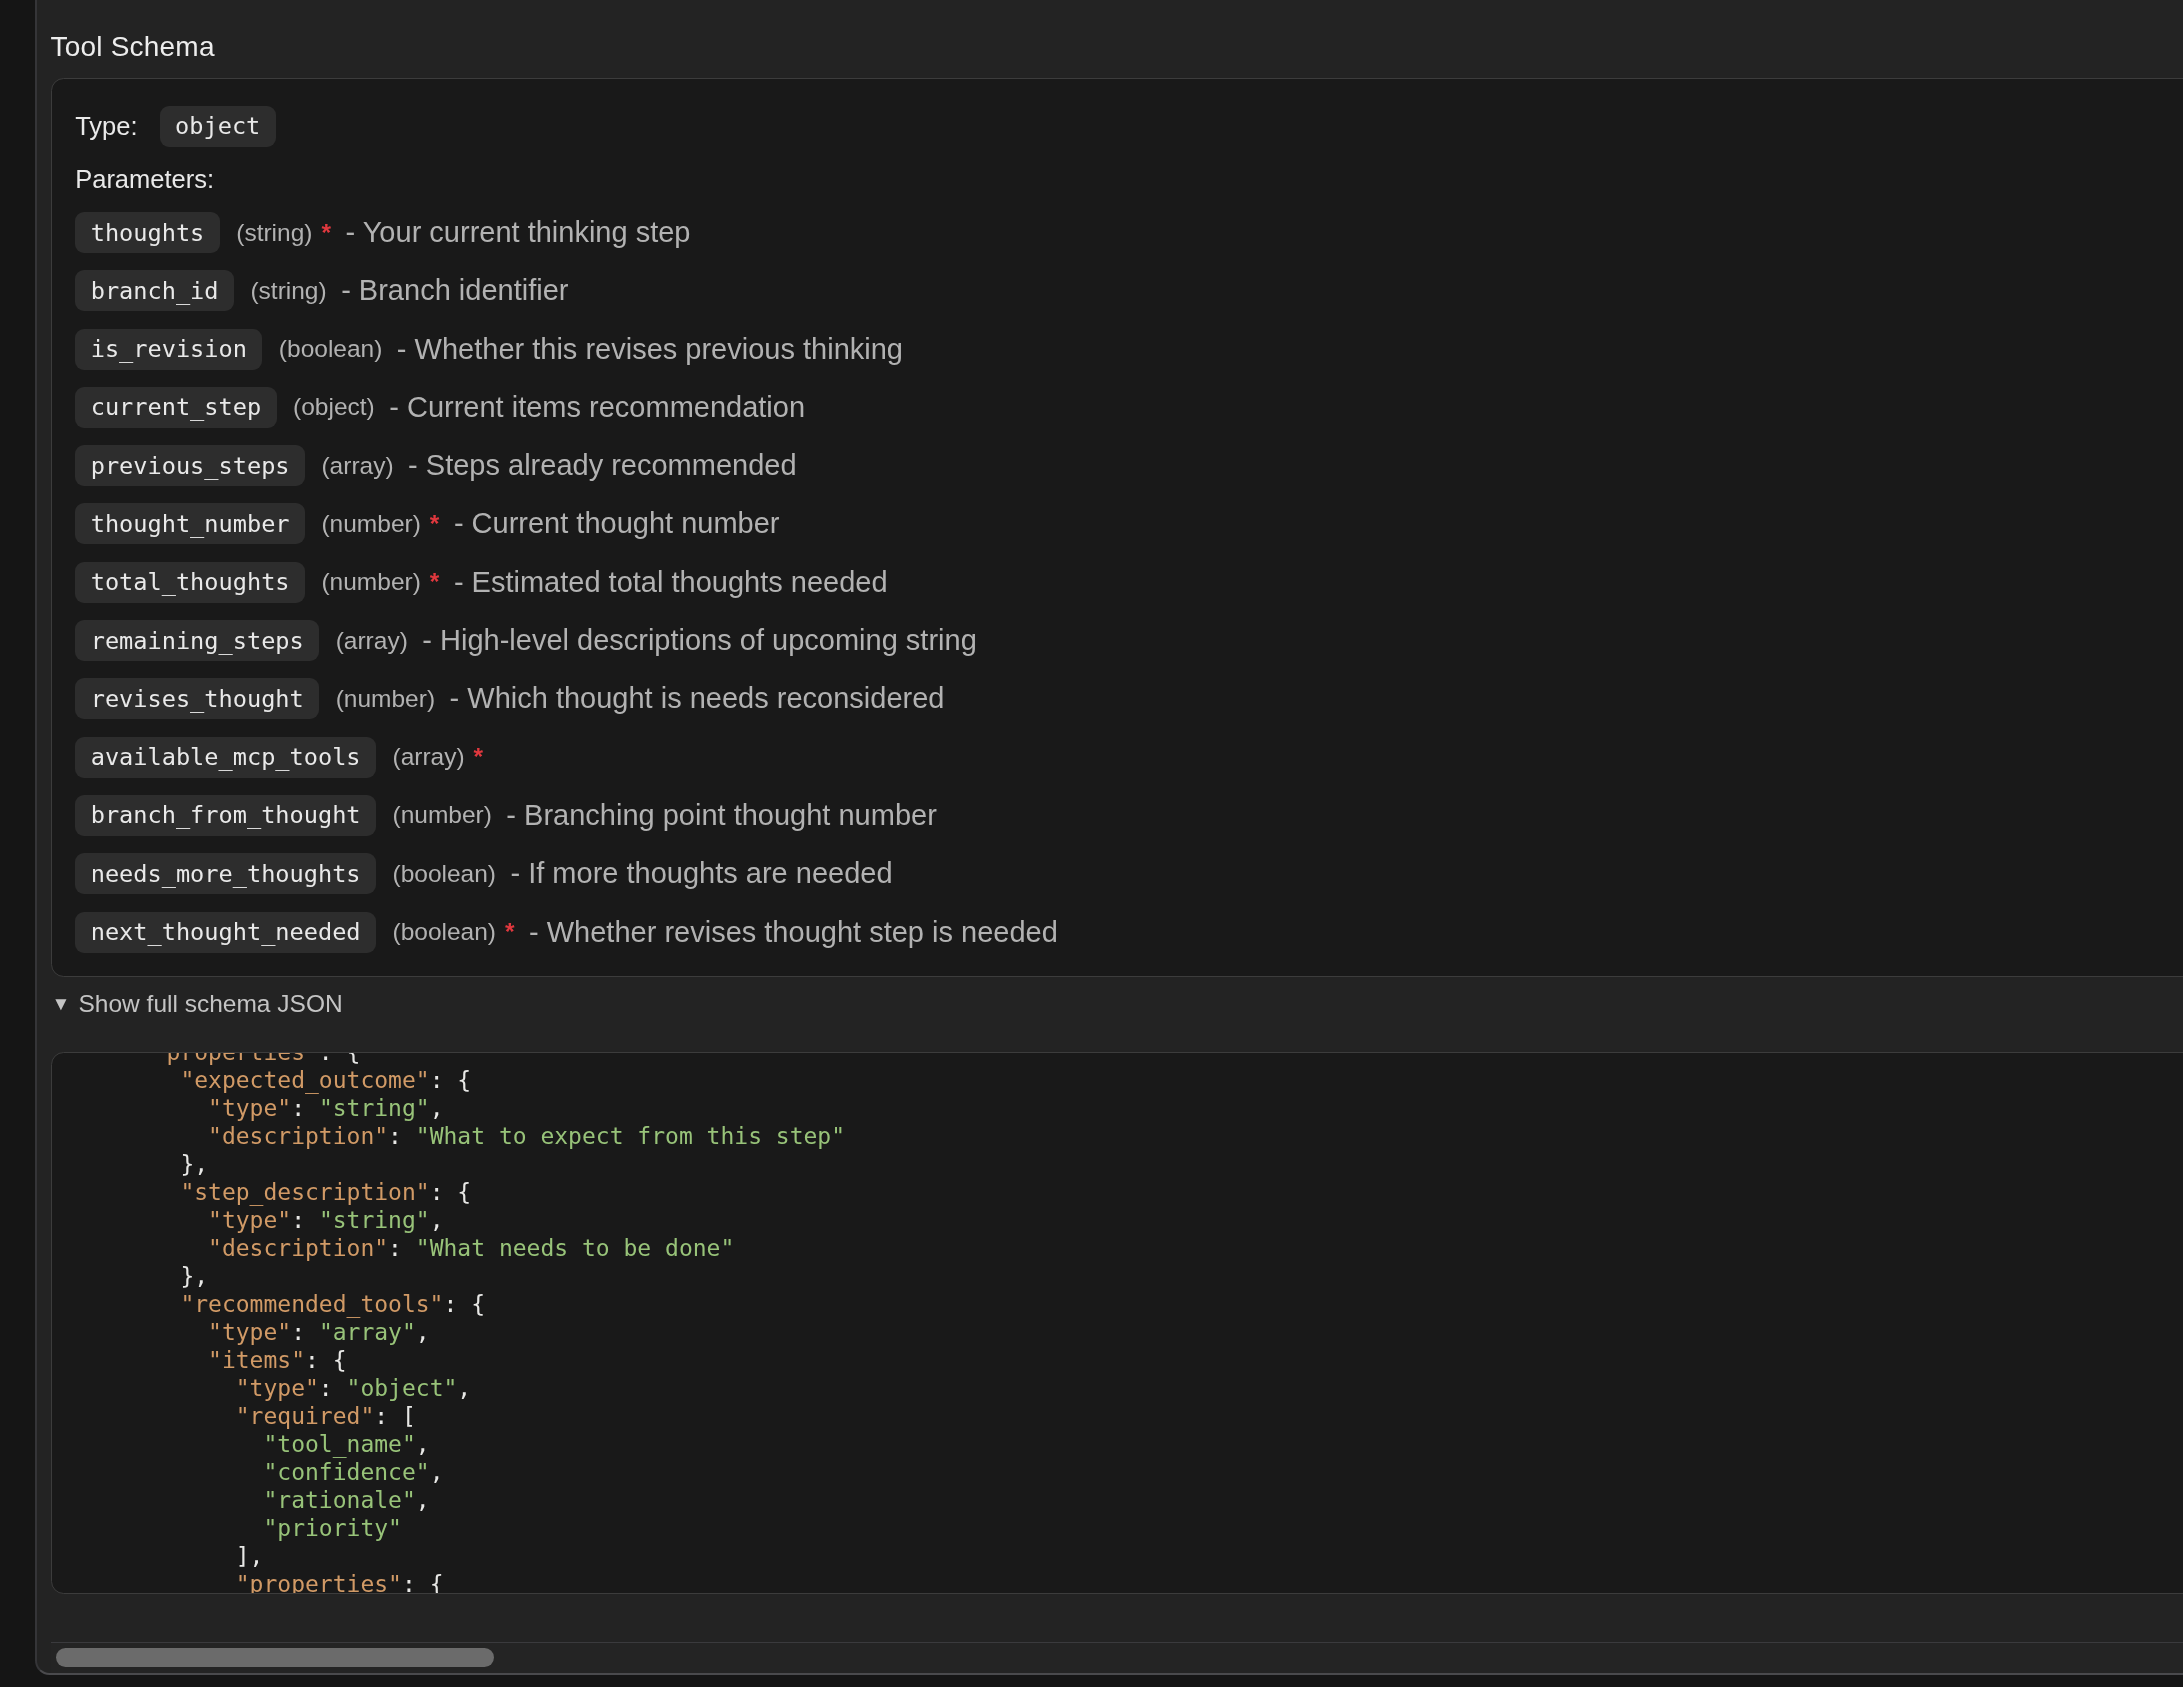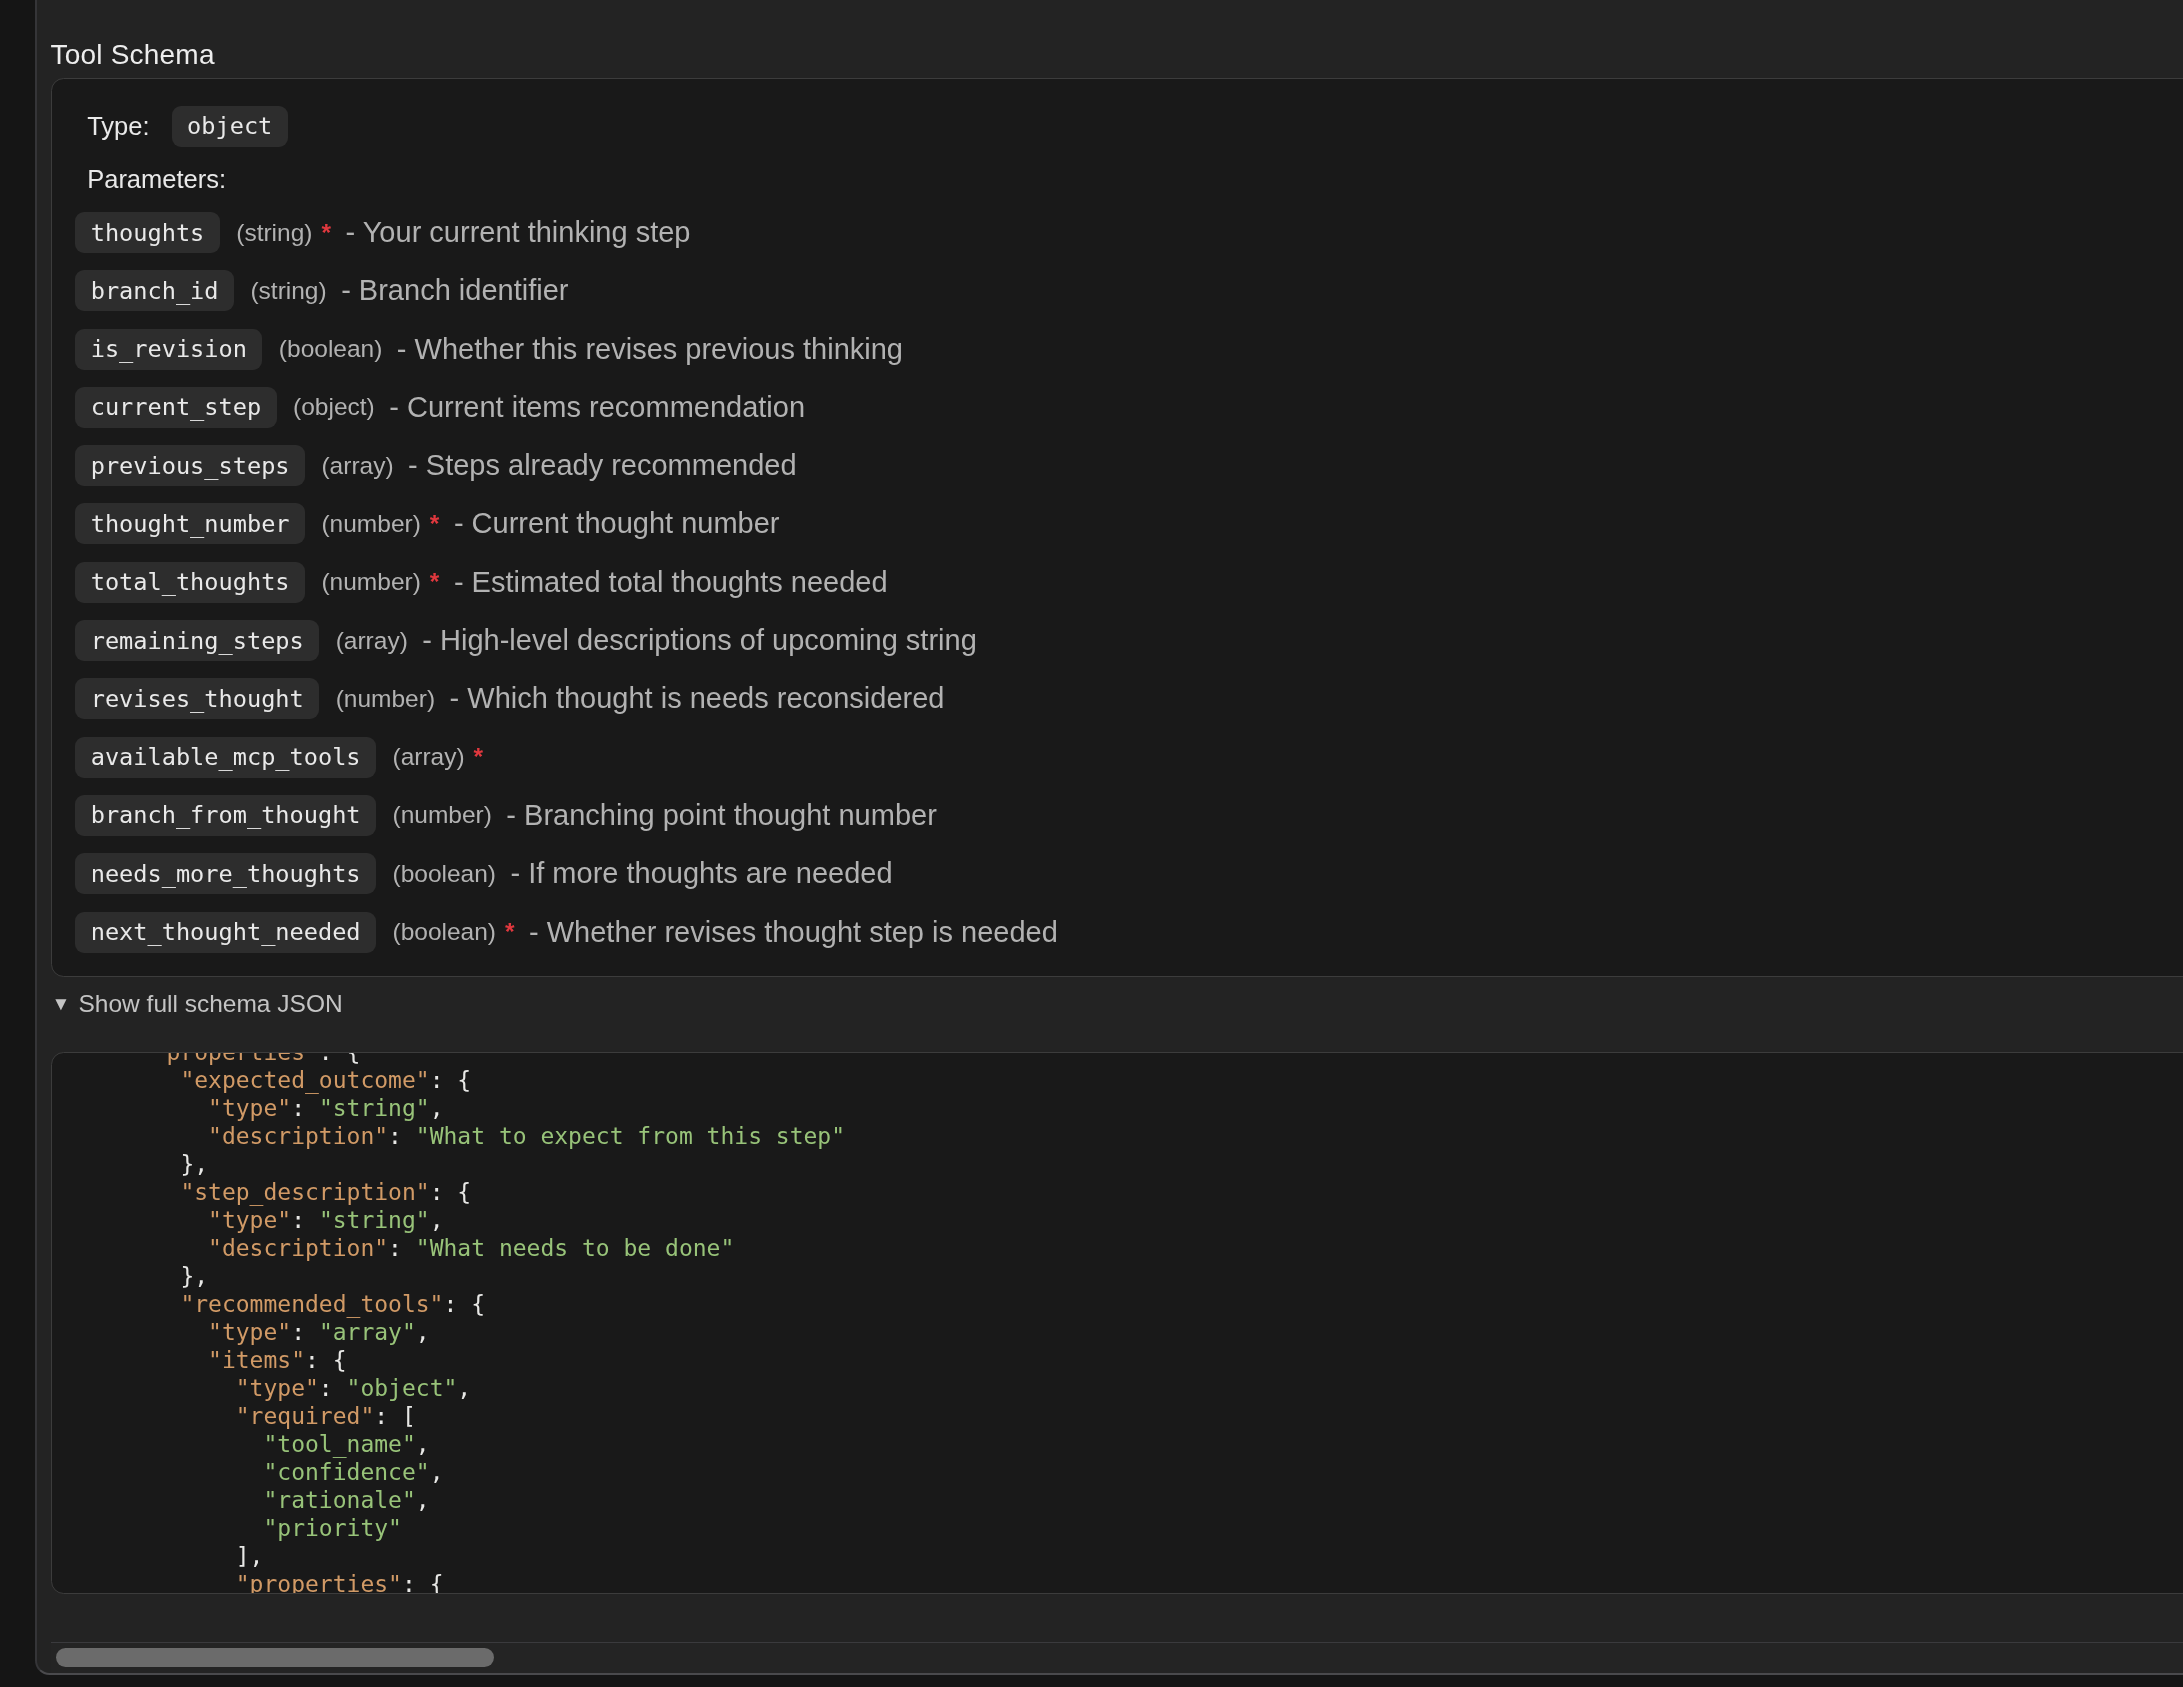--- a/index.html
+++ b/index.html
@@ -15,32 +15,32 @@
     background:#232323;
     border-left:2.7px solid #353538;
     border-bottom:2.7px solid #4a4a4d;
     border-radius:0 0 0 14.5px;
     box-sizing:border-box;
   }
   .card-inner{position:absolute;left:13.6px;top:0;right:0;bottom:0;}
 
   .section-title{
     position:absolute;left:0;top:45px;
-    font-size:28px;color:#ededed;font-weight:500;letter-spacing:0.2px;margin-top:8px;
+    font-size:28px;color:#ededed;font-weight:500;letter-spacing:0.2px;
   }
 
   
   .schema-box{
     position:absolute;left:0;top:92px;width:2327px;height:899px;
     background:#191919;border:1.8px solid #3c3c3c;border-radius:12.7px;
     box-sizing:border-box;
     padding:27px 0 0 23.6px;
   }
   .type-row{display:flex;align-items:center;height:41px;margin-bottom:20px;}
-  .plain-label{font-size:25.5px;color:#e9e9e9;margin-left:12px;}
+  .plain-label{font-size:25.5px;color:#e9e9e9;}
   .code-badge{
     display:inline-flex;align-items:center;box-sizing:border-box;
     height:41px;padding:0 15.5px;border-radius:9px;background:#2d2d2d;
     font-family:"DejaVu Sans Mono",monospace;font-size:23.6px;color:#e9e9e9;
     white-space:nowrap;
   }
   .type-row .code-badge{margin-left:22px;}
   .params-label{height:25.5px;line-height:25.5px;margin-bottom:20px;}
   .param-row{display:flex;align-items:center;height:41px;margin-bottom:17.3px;}
   .param-type{font-size:24.5px;color:#b2b2b2;margin-left:16.4px;white-space:pre;text-align:center;}

